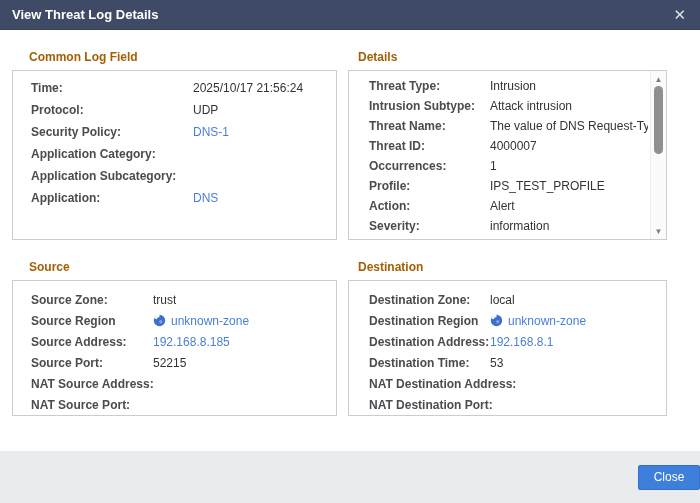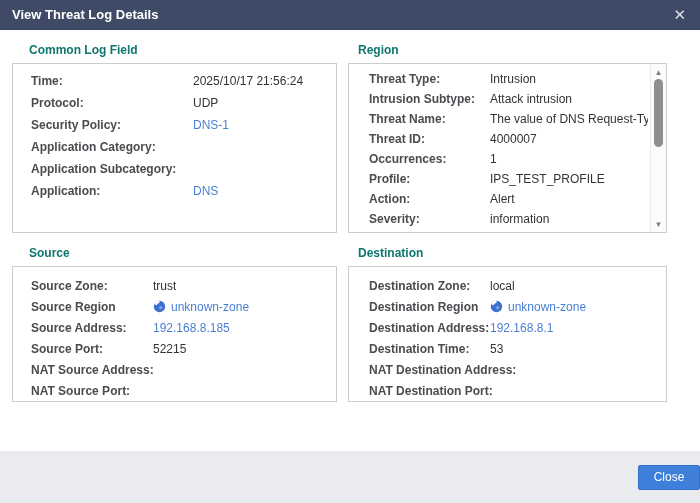--- a/index.html
+++ b/index.html
@@ -39,25 +39,25 @@
     cursor: pointer;
   }
   .content {
     position: absolute;
     top: 30px; left: 0; right: 0; bottom: 40px;
   }
   .col { position: absolute; top: 0; }
   .col-left  { left: 12px;  width: 325px; }
   .col-right { left: 348px; width: 319px; }
   .section-title {
-    margin: 13px 0 6px 17px;
+    margin: 20px 0 6px 17px;
     font-size: 12px;
     line-height: 14px;
     font-weight: bold;
-    color: #0f766e;
+    color: #a16207;
   }
   .col-right .section-title { margin-left: 10px; }
   .box {
     border: 1px solid #c9ccd1;
     background: #ffffff;
     position: relative;
     overflow: hidden;
   }
   .box-h1 { height: 170px; padding-top: 6px; }
   .box-h2 { height: 136px; padding-top: 8px; }
@@ -205,21 +205,21 @@
             <span class="val"></span>
           </div>
           <div class="row">
             <span class="lab">NAT Source Port:</span>
             <span class="val"></span>
           </div>
         </div>
     </div>
 
     <div class="col col-right">
-      <div class="section-title">Region</div>
+      <div class="section-title">Details</div>
       <div class="box box-h1 box-threat rows-threat">
         <div class="row">
             <span class="lab">Threat Type:</span>
             <span class="val">Intrusion</span>
           </div>
           <div class="row">
             <span class="lab">Intrusion Subtype:</span>
             <span class="val">Attack intrusion</span>
           </div>
           <div class="row">

